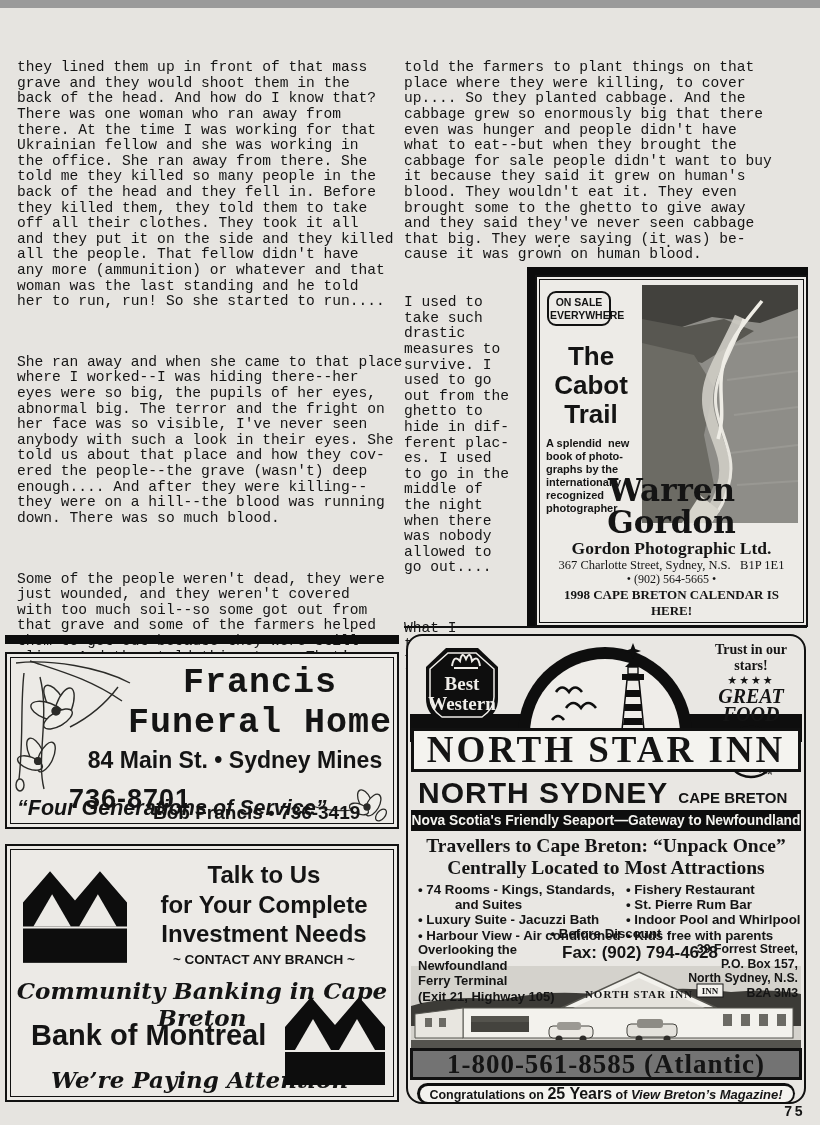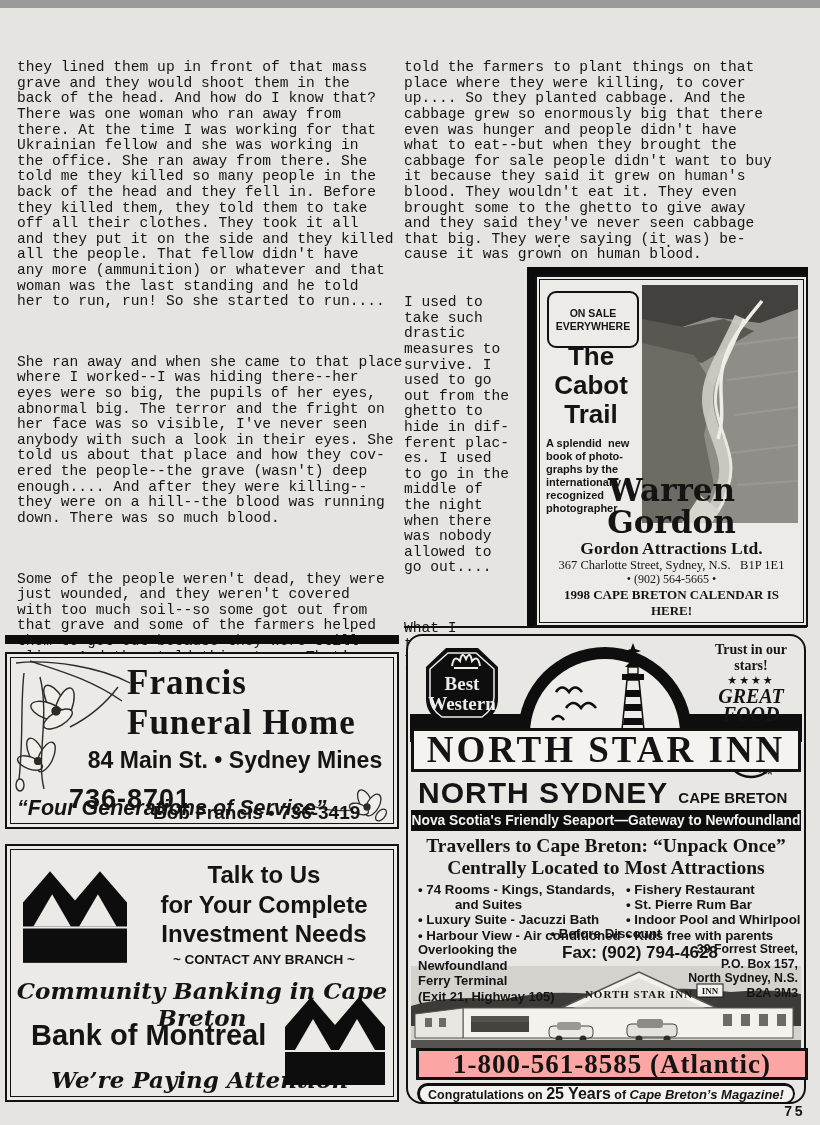--- a/index.html
+++ b/index.html
@@ -18,22 +18,22 @@
   #right-col { position:absolute; left:404px; top:21px; width:404px; }
   #narrow-col{ position:absolute; left:404px; top:256px; width:122px; }
   #dots { position:absolute; left:555px; top:227px; width:200px;
           font-family:"Liberation Mono",monospace; font-size:14px; white-space:pre; }
 
   
   #cabot { position:absolute; left:527px; top:259px; width:281px; height:360px;
            border-left:8px solid #0b0b0b; border-top:8px solid #0b0b0b; }
   .cabot-frame { border:2px solid #111; width:100%; height:100%; padding:2px; background:#edebe7; }
   .cabot-inner { border:1px solid #111; width:100%; height:100%; position:relative; }
-  .cabot-badge { position:absolute; left:7px; top:11px; width:92px; border:2px solid #111;
-                 border-radius:9px; padding:14px 1px; text-align:center;
+  .cabot-badge { position:absolute; left:7px; top:11px; width:64px; border:2px solid #111;
+                 border-radius:9px; padding:3px 1px; text-align:center;
                  font-size:10.5px; line-height:12.5px; font-weight:700; white-space:pre-wrap; }
   .cabot-title { position:absolute; left:0; top:62px; width:102px; text-align:center;
                  font-size:26px; line-height:29px; font-weight:700; white-space:pre-wrap; }
   .cabot-blurb { position:absolute; left:6px; top:157px; width:96px;
                  font-size:11px; line-height:13px; font-weight:700; white-space:pre-wrap; }
   .cabot-photo { position:absolute; right:5px; top:5px; }
   .cabot-bottom{ position:absolute; left:2px; right:2px; bottom:3px; text-align:center;
                  font-family:"Liberation Serif","DejaVu Serif",serif; }
   .wg-name  { font-family:"DejaVu Serif",serif; font-size:31px; line-height:32px; font-weight:700; }
   .wg-co    { font-size:17.5px; line-height:20px; font-weight:700; }
@@ -41,22 +41,22 @@
   .wg-phone { font-size:12px;  line-height:15px; }
   .wg-cal   { font-size:13px;  line-height:16px; font-weight:700; }
 
   
   #bar { position:absolute; left:5px; top:627px; width:394px; height:9px; background:#0c0c0c; }
 
   
   #francis { position:absolute; left:5px; top:644px; width:394px; height:177px;
              border:2px solid #111; padding:3px; background:#eceae6; }
   .fr-inner { border:1px solid #111; width:100%; height:100%; position:relative; }
-  .fr-name { position:absolute; left:116px; top:5px; width:266px; text-align:left;
-             font-family:Liberation Serif, serif; font-weight:700; font-size:35px; line-height:40px;
+  .fr-name { position:absolute; left:116px; top:5px; width:266px; text-align:center;
+             font-family:Liberation Mono, monospace; font-weight:700; font-size:35px; line-height:40px;
              white-space:pre-wrap; letter-spacing:1px; }
   .fr-addr { position:absolute; left:58px; top:89px; width:332px; text-align:center;
              font-size:23px; font-weight:600; }
   .fr-phone{ position:absolute; left:58px; top:126px; width:332px; text-align:left;
              font-size:27px; font-weight:600; letter-spacing:1px; }
   .fr-contact{ position:absolute; right:6px; top:144px; width:234px; text-align:left;
              font-size:19px; font-weight:700; }
   .fr-tag  { position:absolute; left:6px; bottom:2px; font-style:italic; font-weight:600; font-size:21.5px; }
   .fr-flower1 { position:absolute; left:-1px; top:-1px; }
   .fr-flower2 { position:absolute; right:4px; bottom:0; }
@@ -108,22 +108,22 @@
         font-size:13.3px; line-height:15.2px; font-weight:700; white-space:pre-wrap; }
   .ns-seniors { position:absolute; left:0; top:290px; width:100%; text-align:center;
         font-size:13.3px; font-weight:700; }
   .ns-overlook{ position:absolute; left:10px; top:306px; width:138px;
         font-size:13px; line-height:15.5px; font-weight:600; white-space:pre-wrap; z-index:3; }
   .ns-telfax  { position:absolute; left:146px; top:306px; width:172px; text-align:center;
         font-size:17px; line-height:22px; font-weight:800; z-index:3; }
   .ns-addr    { position:absolute; right:6px; top:306px; width:118px; text-align:right;
         font-size:12.3px; line-height:14.5px; font-weight:600; white-space:pre-wrap; z-index:3; }
   .ns-photo   { position:absolute; left:3px; top:330px; z-index:1; }
-  .ns-phoneband { position:absolute; left:8px; top:412px; width:392px; height:32px;
-        border:3px solid #111; background:#fca5a5; text-align:center; z-index:4;
+  .ns-phoneband { position:absolute; left:2px; top:412px; width:392px; height:32px;
+        border:3px solid #111; background:#737373; text-align:center; z-index:4;
         font-family:"Liberation Serif",serif; font-weight:700; font-size:27px; line-height:26px; letter-spacing:1px; }
   .ns-pill { position:absolute; left:9px; top:447px; width:378px; height:21px;
         background:#0e0e0e; border-radius:11px; z-index:4; }
   .ns-pill-in { position:absolute; left:2.5px; right:2.5px; top:2.5px; bottom:2.5px;
         background:#f4f3ef; border-radius:9px; text-align:center; line-height:16px; }
   .ns-pill-in .t1 { font-size:12.5px; font-weight:700; }
   .ns-pill-in .t2 { font-size:16px; font-weight:800; }
   .ns-pill-in .t3 { font-size:12.5px; font-weight:700; }
   .ns-pill-in .t4 { font-size:13px; font-weight:800; font-style:italic; }
 
@@ -243,21 +243,21 @@
 Cabot
 Trail</div>
         <div class="cabot-blurb">A splendid  new
 book of photo-
 graphs by the
 internationally
 recognized
 photographer</div>
         <div class="cabot-bottom">
           <div class="wg-name">Warren Gordon</div>
-          <div class="wg-co">Gordon Attractions Ltd.</div>
+          <div class="wg-co">Gordon Photographic Ltd.</div>
           <div class="wg-addr">367 Charlotte Street, Sydney, N.S.   B1P 1E1</div>
           <div class="wg-phone">• (902) 564-5665 •</div>
           <div class="wg-cal">1998 CAPE BRETON CALENDAR IS HERE!</div>
         </div>
       </div>
     </div>
   </div>
 
   <div id="bar"></div>
 
@@ -438,21 +438,21 @@
           <rect x="60" y="50" width="58" height="16" fill="#54534d"></rect>
           <rect x="60" y="56" width="58" height="10" fill="#44433e"></rect>
         </g>
         <rect x="0" y="74" width="390" height="8" fill="#55544f"></rect>
       </svg>
 
       <div class="ns-phoneband">1-800-561-8585 (Atlantic)</div>
 
       <div class="ns-pill">
         <div class="ns-pill-in">
-          <span class="t1">Congratulations on </span><span class="t2">25 Years</span><span class="t3"> of </span><span class="t4">Cape Breton’s Magazine!</span>
+          <span class="t1">Congratulations on </span><span class="t2">25 Years</span><span class="t3"> of </span><span class="t4">View Breton’s Magazine!</span>
         </div>
       </div>
 
     </div>
   </div>
 
   <div id="page-number">75</div>
 
 </div>
 

